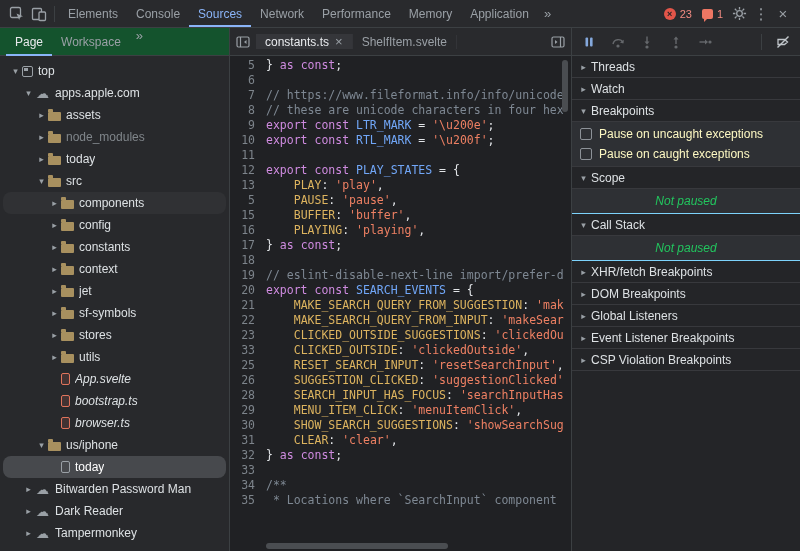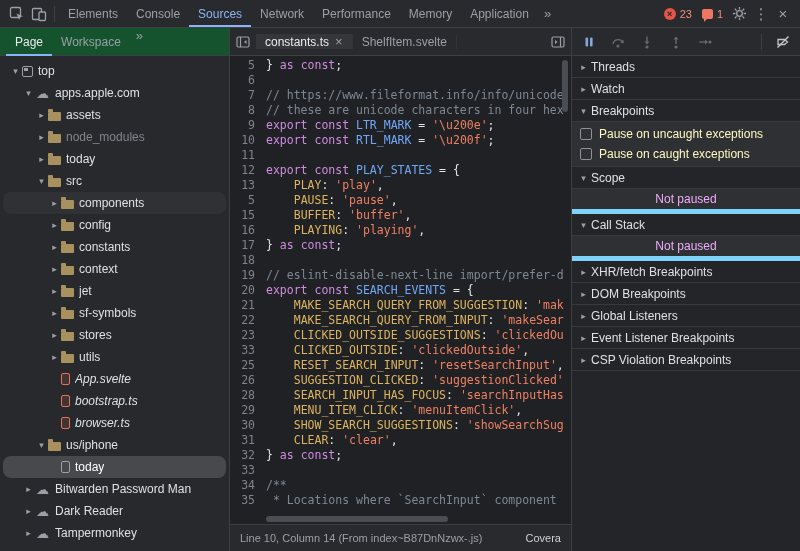--- a/index.html
+++ b/index.html
@@ -94,21 +94,21 @@
   .dbg-ic.dimmed { opacity:.4; }
   .dbg-sep { width:1px; height:16px; background:#3c4043; margin-left:auto; }
   .sec-h { height:22px; flex:none; display:flex; align-items:center; padding:0 5px;
            border-bottom:1px solid #38393d; color:#dde1e4; background:#242528; }
   .sec-h .arr { font-size:9px; }
   .sec-t { margin-left:1px; }
   .sec-c { background:#2e3034; border-bottom:1px solid #38393d; padding:2px 0; }
   .chk-row { height:20px; display:flex; align-items:center; gap:7px; padding:0 8px; color:#fef9c3; }
   .checkbox { width:12px; height:12px; border:1px solid #8d9298; border-radius:2px; flex:none; background:transparent; }
   .empty-row { height:25px; display:flex; align-items:center; justify-content:center;
-               color:#f0abfc; background:#2e3034; border-bottom:5px solid #7dd3fc; }
+               font-style:italic; color:#22c55e; background:#2e3034; border-bottom:1px solid #7dd3fc; }
 
   svg { display:block; }
 </style>
 </head>
 <body>
 
 <div class="devtools">
 
   <header class="topbar">
     <span class="tb-icon">
@@ -337,24 +337,20 @@
             <div class="cl"><span class="ln">34</span><span class="ct"><span class="tk c">/**</span></span></div>
             <div class="cl"><span class="ln">35</span><span class="ct"><span class="tk c"> * Locations where `SearchInput` component</span></span></div>
           </div>
         <div class="vscroll">
             <div class="vthumb"></div>
           </div>
         <div class="hscroll">
             <div class="hthumb"></div>
           </div>
       </div>
-      <div class="statusbar">
-        <span>Line 10, Column 14 (From index~B87DnNzwx-.js)</span>
-        <span class="coverage">Covera</span>
-      </div>
     </section>
 
     <aside class="debugger">
       <div class="dbg-toolbar">
         <span class="dbg-ic">
           <svg width="12" height="12" viewBox="0 0 12 12">
               <rect x="2.5" y="1.5" width="2.6" height="9" rx="1" fill="#84a8dc"></rect>
               <rect x="7" y="1.5" width="2.6" height="9" rx="1" fill="#84a8dc"></rect>
             </svg>
         </span>

